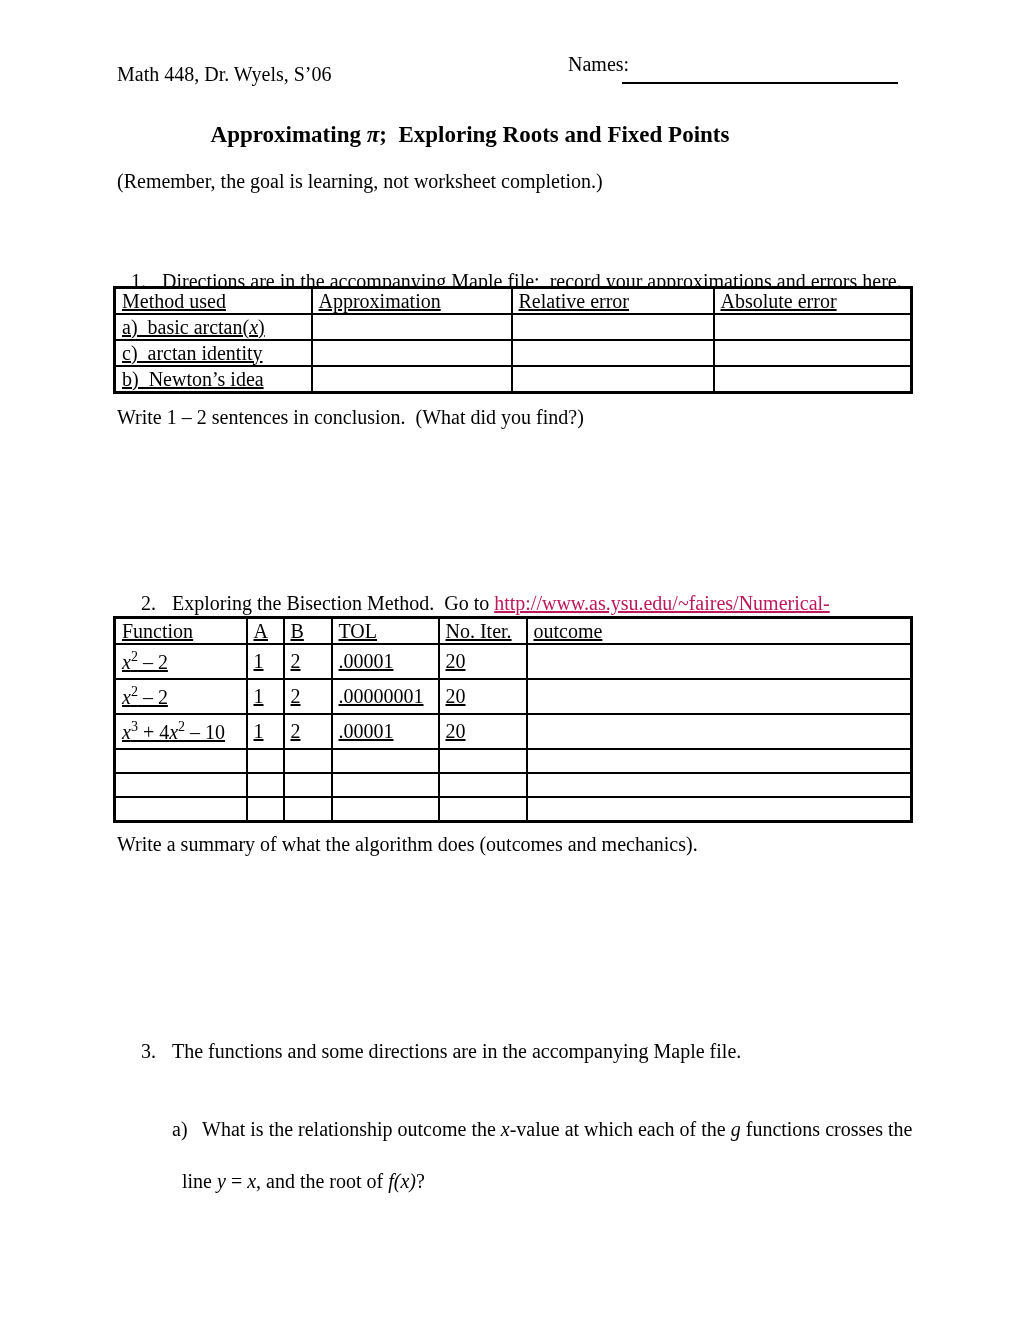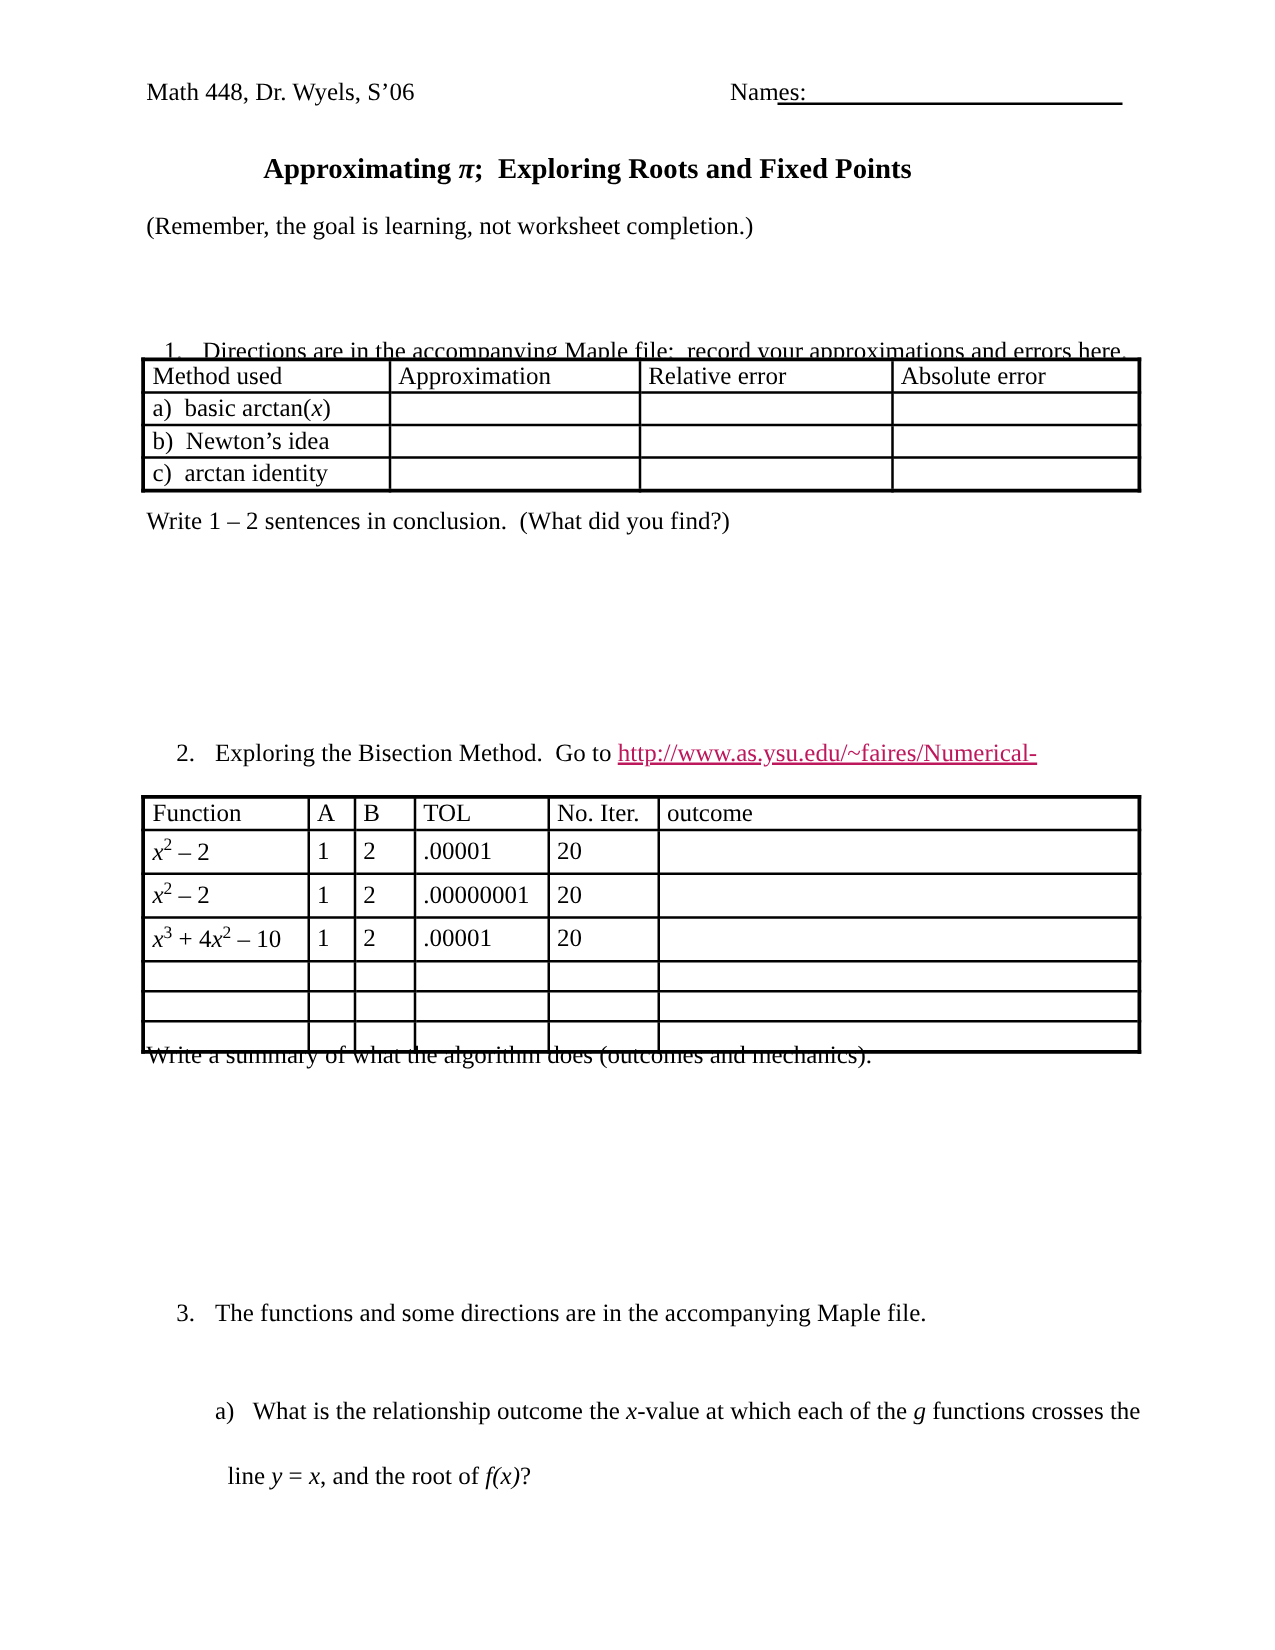--- a/index.html
+++ b/index.html
@@ -24,42 +24,42 @@
     font-weight:bold; font-size:23px; line-height:28px;
     white-space:pre-wrap;
   }
   .it { font-style:italic; }
   .hyperlink { color:#be185d; text-decoration:underline; cursor:pointer; }
   .names-underline {
     left:622px; top:63px; width:276px; height:19px;
     border-bottom:2px solid #000;
   }
   table { border-collapse:collapse; table-layout:fixed; background:#fff; }
-  #table1, #table2 { border:3px solid #000; }
+  #table1, #table2 { border:3px solid #000;text-decoration:underline; }
   td, th {
     border:2px solid #000;
     padding:0 6px;
     vertical-align:middle;
     text-align:left;
     font-weight:normal;
     font-size:20px;
     white-space:pre-wrap;
     overflow:hidden;
   }
   #table1 th, #table1 td { height:24px; }
   #table2 th { height:24px; }
   #table2 tr.math-row td { height:33px;margin-top:32px; }
   #table2 tr.empty-row td { height:22px; }
   sup { font-size:14px; }
 </style>
 </head>
 <body>
 
 <span class="abs line" style="left:117px; top:61px;">Math 448, Dr. Wyels, S’06</span>
-<span class="abs line" style="left:568px; top:61px;margin-left:16px;">Names:</span>
+<span class="abs line" style="left:568px; top:51px;">Names:</span>
 <div class="abs names-underline"></div>
 
 <div class="abs title"><span>Approximating </span><span class="it">π</span><span>;  Exploring Roots and Fixed Points</span></div>
 
 <div class="abs" style="left:117px; top:168px; width:810px;">
   <div class="line">(Remember, the goal is learning, not worksheet completion.)</div>
 </div>
 
 <div class="abs line" style="left:121px; top:242px; width:810px;">
   <span class="num">1.</span><span>Directions are in the accompanying Maple file;  record your approximations and errors here.</span>
@@ -81,45 +81,45 @@
       </tr>
     </thead>
   <tbody id="t1-body">
       <tr>
         <td><span>a)  basic arctan(</span><span class="it">x</span><span>)</span></td>
         <td></td>
         <td></td>
         <td></td>
       </tr>
       <tr>
-        <td><span>b)  Newton’s idea</span></td>
+        <td><span>c)  arctan identity</span></td>
         <td></td>
         <td></td>
         <td></td>
       </tr>
       <tr>
-        <td><span>c)  arctan identity</span></td>
+        <td><span>b)  Newton’s idea</span></td>
         <td></td>
         <td></td>
         <td></td>
       </tr>
     </tbody>
 </table>
 
 <div class="abs line" style="left:117px; top:404px; width:810px;">Write 1 – 2 sentences in conclusion.  (What did you find?)</div>
 
 <div class="abs" style="left:121px; top:564px; width:820px;">
   <div class="line">
     <span class="num">2.</span><span><span>Exploring the Bisection Method.  Go to </span><span class="hyperlink">http://www.as.ysu.edu/~faires/Numerical-</span></span>
   </div>
   <div class="line indent1"><span class="hyperlink">Analysis/DiskMaterial/programs/Java/JavaPrograms.htm</span><span> .  Carry out each “experiment”</span></div>
   <div class="line indent1"><span>below as well as at least three of your own (record your own) and analyze the output.</span></div>
 </div>
 
-<table id="table2" class="abs" style="left:113px; top:636px; width:797px;">
+<table id="table2" class="abs" style="left:113px; top:616px; width:797px;">
   <colgroup>
     <col style="width:132px">
       <col style="width:37px">
       <col style="width:48px">
     <col style="width:107px">
       <col style="width:88px">
       <col style="width:385px">
   </colgroup>
   <thead>
       <tr id="t2-head">

